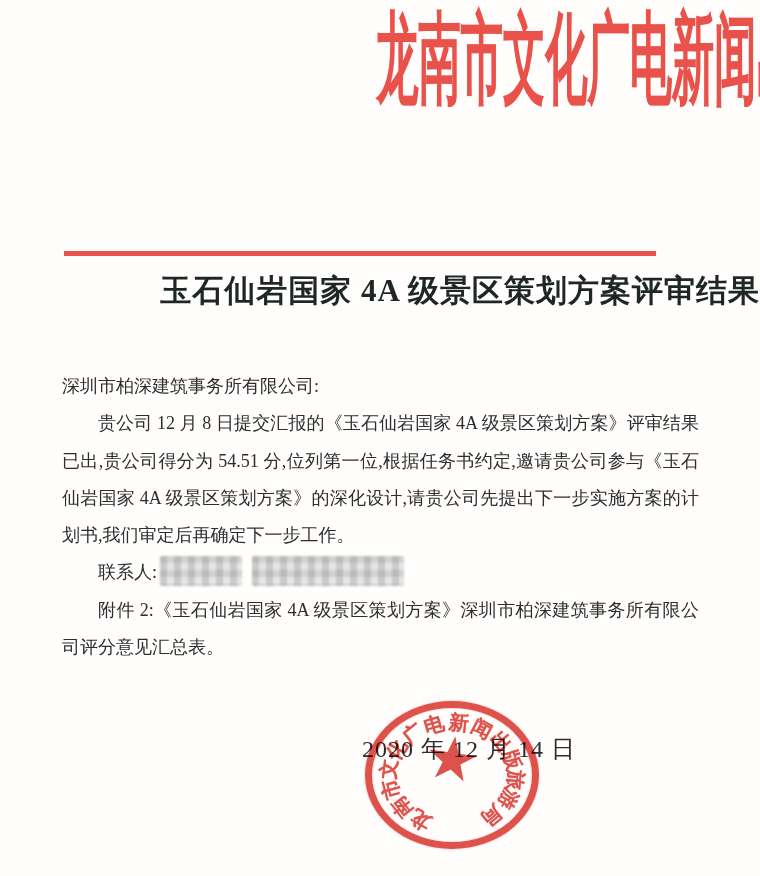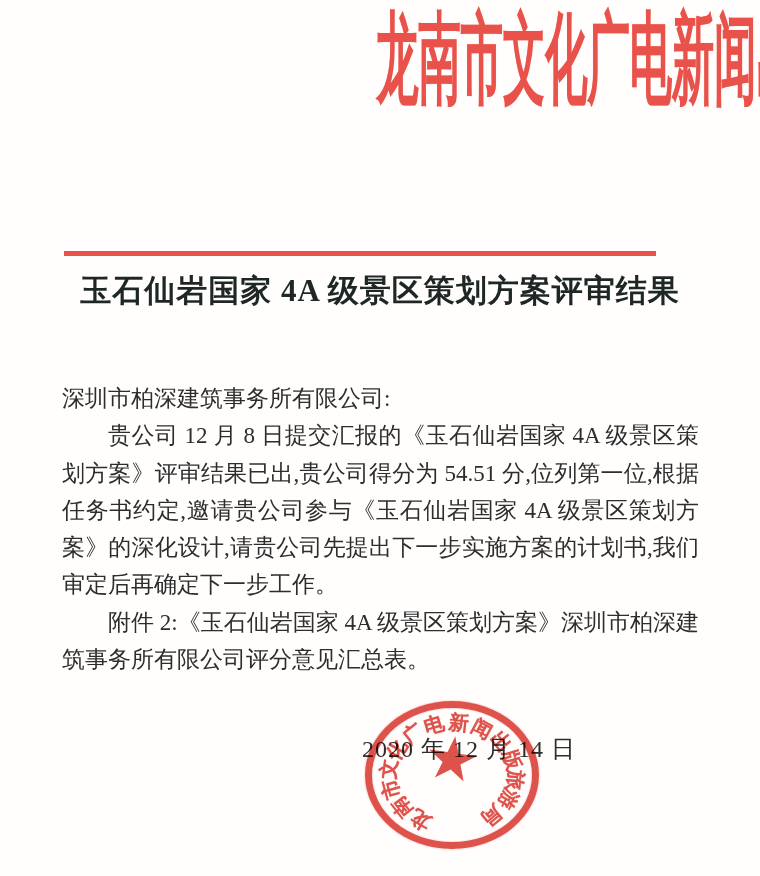--- a/index.html
+++ b/index.html
@@ -41,38 +41,37 @@
     position: absolute;
     left: 64px; top: 251px;
     width: 592px; height: 5px;
     background: var(--header-red);
   }
 
   
   .doc-title {
     position: absolute;
     top: 271px; left: 0; width: 100%;
-    text-align: center;
+    text-align: right;
     font-weight: bold;
     font-size: 31px;
     line-height: 39px;
     color: var(--title-dark);
     letter-spacing: 1px;
   }
 
   
   .doc-body {
     position: absolute;
     left: 62px; top: 368px;
     width: 637px;
-    font-size: 23px;
+    font-size: 18px;
     line-height: 37.3px;
     color: var(--text-dark);
     text-align: justify;
-    margin-top: 12px;
   }
   .doc-body p { margin: 0; }
   .indent { text-indent: 2em; }
 
   
   .redact {
     display: inline-block;
     height: 30px;
     vertical-align: -8px;
     border-radius: 2px;
@@ -146,20 +145,23 @@
 
   <div class="doc-title">
     <div>玉石仙岩国家 4A 级景区策划方案评审结果</div>
   </div>
 
   <div class="doc-body">
     <p class="salutation">深圳市柏深建筑事务所有限公司:</p>
 
     <p class="indent">贵公司 12 月 8 日提交汇报的《玉石仙岩国家 4A 级景区策划方案》评审结果已出,贵公司得分为 54.51 分,位列第一位,根据任务书约定,邀请贵公司参与《玉石仙岩国家 4A 级景区策划方案》的深化设计,请贵公司先提出下一步实施方案的计划书,我们审定后再确定下一步工作。</p>
 
+    <p class="indent contact-line">
+      <span>联系人:</span><span class="redact redact-1"></span><span class="redact redact-2"></span>
+    </p>
 
 
     <p class="indent">附件 2:《玉石仙岩国家 4A 级景区策划方案》深圳市柏深建筑事务所有限公司评分意见汇总表。</p>
   </div>
 
   <div class="doc-date">2020 年 12 月 14 日</div>
 
   <div class="stamp">
     <div class="stamp-ring"></div>
     <div class="seal-text">

